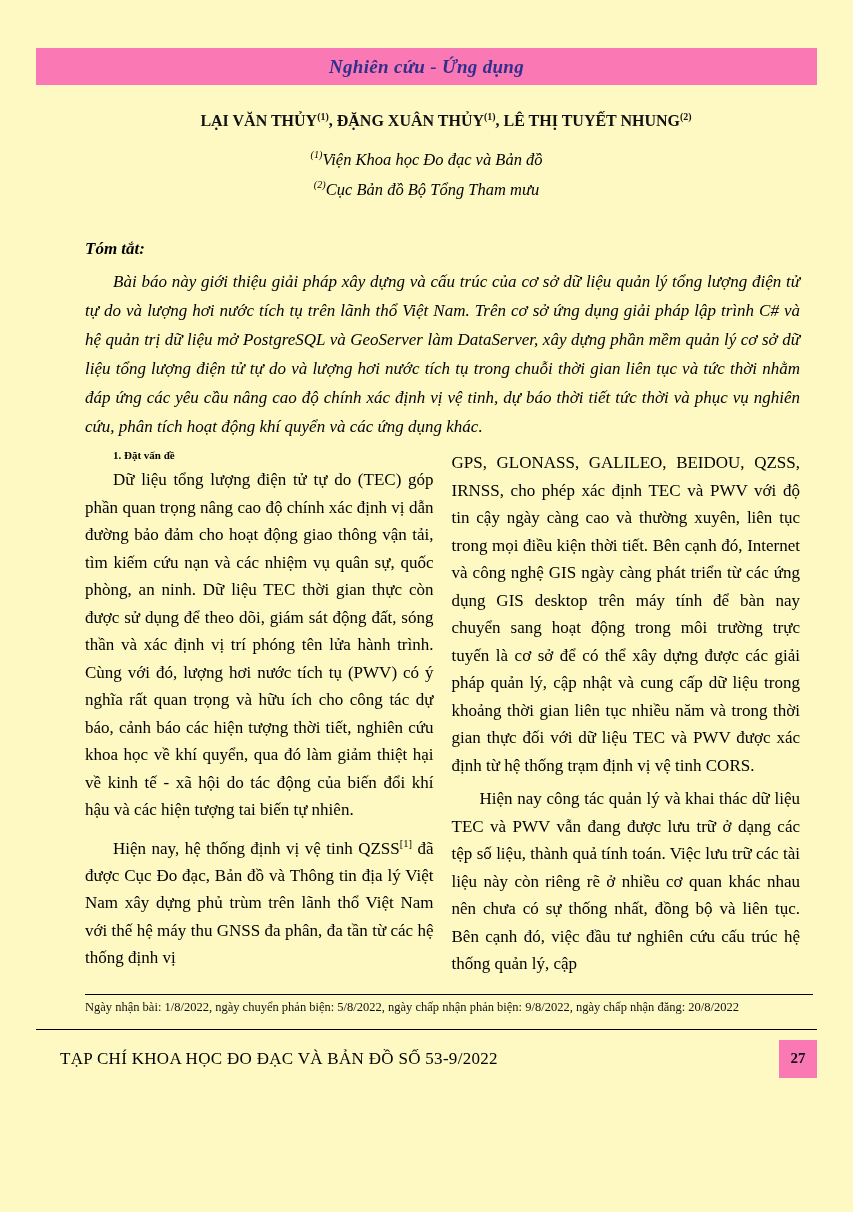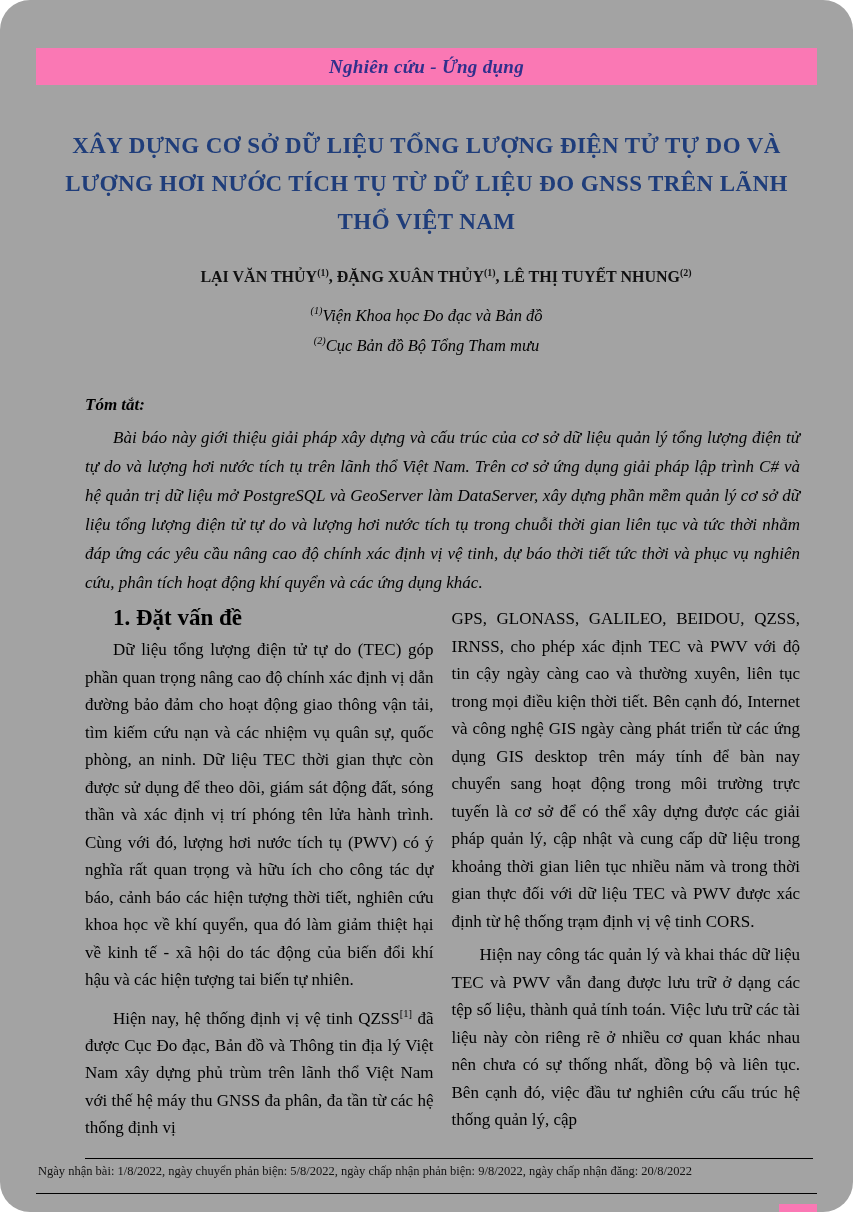--- a/index.html
+++ b/index.html
@@ -5,23 +5,22 @@
   * { box-sizing: border-box; }
   html, body { margin: 0; padding: 0; background: #ffffff; }
   body {
     font-family: "Liberation Serif", "DejaVu Serif", serif;
     color: #000;
   }
   .page {
     position: relative;
     width: 853px;
     height: 1212px;
-    background: #a3a3a3;
+    background: #fef9c3;
     overflow: hidden;
-    border-radius: 30px;
   }
   
   .banner {
     margin: 48px 36px 0 36px;
     height: 37px;
     background: #fa78b4;
     display: flex;
     align-items: center;
     justify-content: center;
   }
@@ -80,40 +79,40 @@
   }
   
   .columns {
     margin: 8px 53px 0 85px;
     display: flex;
     gap: 18px;
   }
   .col { flex: 1 1 0; min-width: 0; }
   .sec-heading {
     margin: 0 0 5px 0;
-    font-size: 23px;
+    font-size: 11px;
     font-weight: bold;
     text-indent: 28px;
   }
   .body-p {
     margin: 0 0 6px 0;
     font-size: 17px;
     line-height: 27.5px;
     text-align: justify;
     text-indent: 28px;
   }
   .body-p sup { font-size: 0.62em; }
   .no-indent { text-indent: 0; }
   
   .dates-rule {
     margin: 10px 40px 0 85px;
     border-top: 1.5px solid #000;
   }
   .dates {
-    margin: 5px 36px 0 38px;
+    margin: 5px 36px 0 85px;
     font-size: 12.5px;
     color: #111;
   }
   
   .footer-bar {
     margin: 14px 36px 0 36px;
     border-top: 1px solid #000;
     padding-top: 10px;
     display: flex;
     align-items: center;
@@ -138,21 +137,20 @@
 </style>
 </head>
 <body>
 
 <div class="page">
 
   <div class="banner">
     <span class="banner-text">Nghiên cứu - Ứng dụng</span>
   </div>
 
-  <h1 class="title">XÂY DỰNG CƠ SỞ DỮ LIỆU TỔNG LƯỢNG ĐIỆN TỬ TỰ DO VÀ LƯỢNG HƠI NƯỚC TÍCH TỤ TỪ DỮ LIỆU ĐO GNSS TRÊN LÃNH THỔ VIỆT NAM</h1>
 
   <div class="authors"><span>LẠI VĂN THỦY</span><sup>(1)</sup><span>, </span><span>ĐẶNG XUÂN THỦY</span><sup>(1)</sup><span>, </span><span>LÊ THỊ TUYẾT NHUNG</span><sup>(2)</sup></div>
 
   <div class="affiliations">
     <div><sup>(1)</sup><span>Viện Khoa học Đo đạc và Bản đồ</span></div>
     <div><sup>(2)</sup><span>Cục Bản đồ Bộ Tổng Tham mưu</span></div>
   </div>
 
   <div class="abstract-heading">
     <span class="abstract-heading-text">Tóm tắt:</span>

